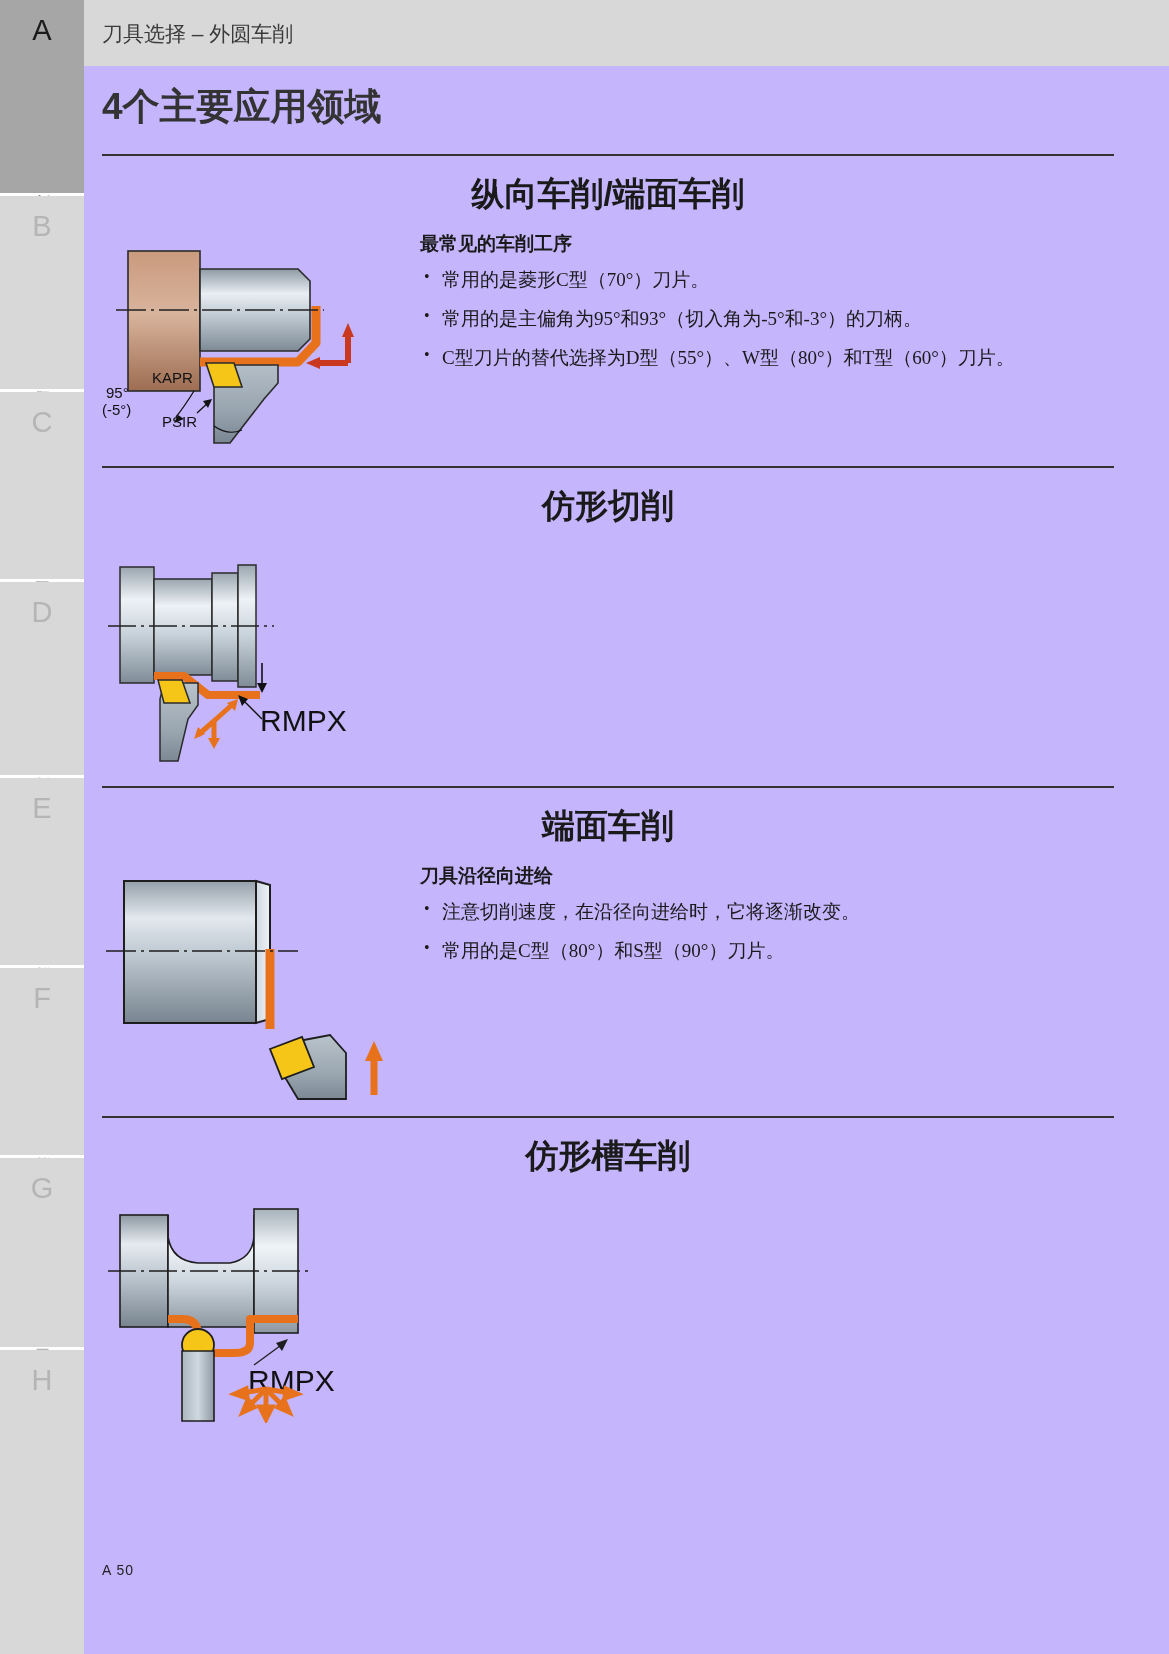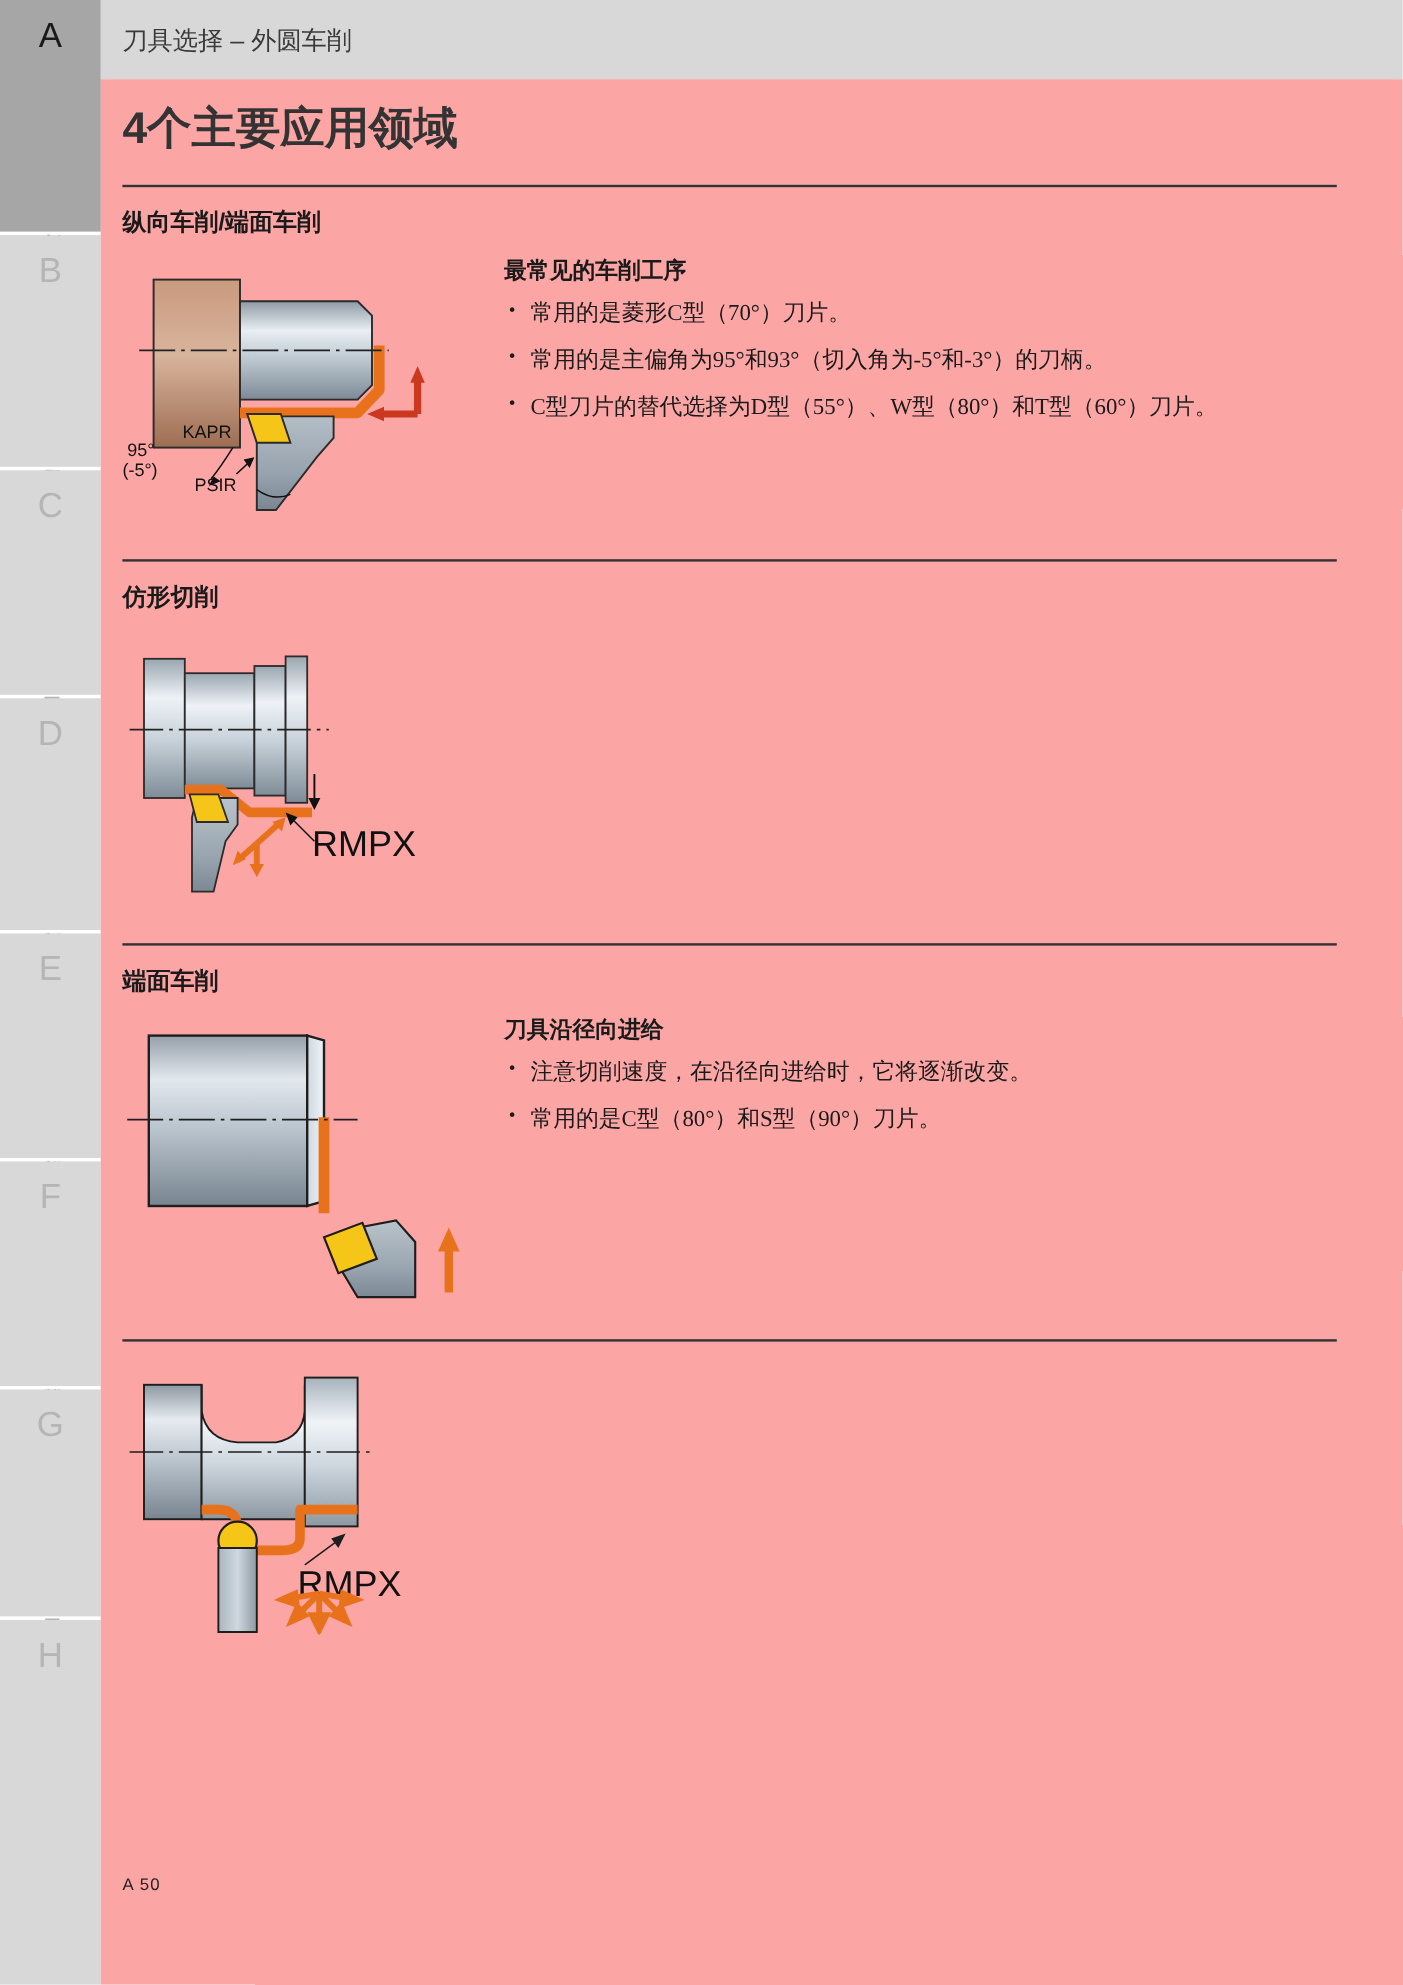--- a/index.html
+++ b/index.html
@@ -63,38 +63,39 @@
   .header-title {
     position: absolute; left: 18px; top: 20px;
     font-size: 21px; color: #3a3a3a;
     font-family: "Liberation Sans", sans-serif;
   }
 
   
   .content {
     position: absolute; left: 84px; top: 66px;
     width: 1085px; height: 1588px;
-    background: #fca5a5;
+    background: #c4b5fd;
   }
   .page-title {
     position: absolute; left: 18px; top: 16px;
     font-size: 37px; font-weight: bold; color: #333333;
     letter-spacing: 0px;
   }
 
   .section { position: absolute; left: 18px; width: 1012px; }
   .rule {
     width: 1012px; height: 0;
     border-top: 2px solid #333333;
   }
   .section-title {
     margin-top: 16px;
-    font-size: 20px;
+    font-size: 33px;
     font-weight: bold;
     color: #1a1a1a;
+    text-align: center;
   }
   .sec-body { position: relative; margin-top: 14px; }
   .figure { position: absolute; left: 0; top: 0; }
   .textcol { position: absolute; left: 318px; top: 0; width: 694px; }
   .lead {
     font-size: 19px; font-weight: bold; color: #1a1a1a;
     margin-bottom: 10px;
     font-family: Liberation Serif, serif;
   }
   ul.bullets { list-style: none; }
@@ -351,20 +352,21 @@
           <ul class="bullets">
             <li>注意切削速度，在沿径向进给时，它将逐渐改变。</li>
             <li>常用的是C型（80°）和S型（90°）刀片。</li>
           </ul>
         </div>
       </div>
     </div>
 
     <div class="section" style="top:1050px">
       <div class="rule"></div>
+      <div class="section-title">仿形槽车削</div>
       <div class="sec-body" style="height:240px">
         <div class="figure">
           <svg width="300" height="230" viewBox="0 0 300 230">
             <defs>
               <linearGradient id="cyl4" x1="0" y1="0" x2="0" y2="1">
                 <stop offset="0%" stop-color="#8e99a3"></stop>
                 <stop offset="26%" stop-color="#e6ebf0"></stop>
                 <stop offset="55%" stop-color="#bcc6cf"></stop>
                 <stop offset="100%" stop-color="#78848f"></stop>
               </linearGradient>

